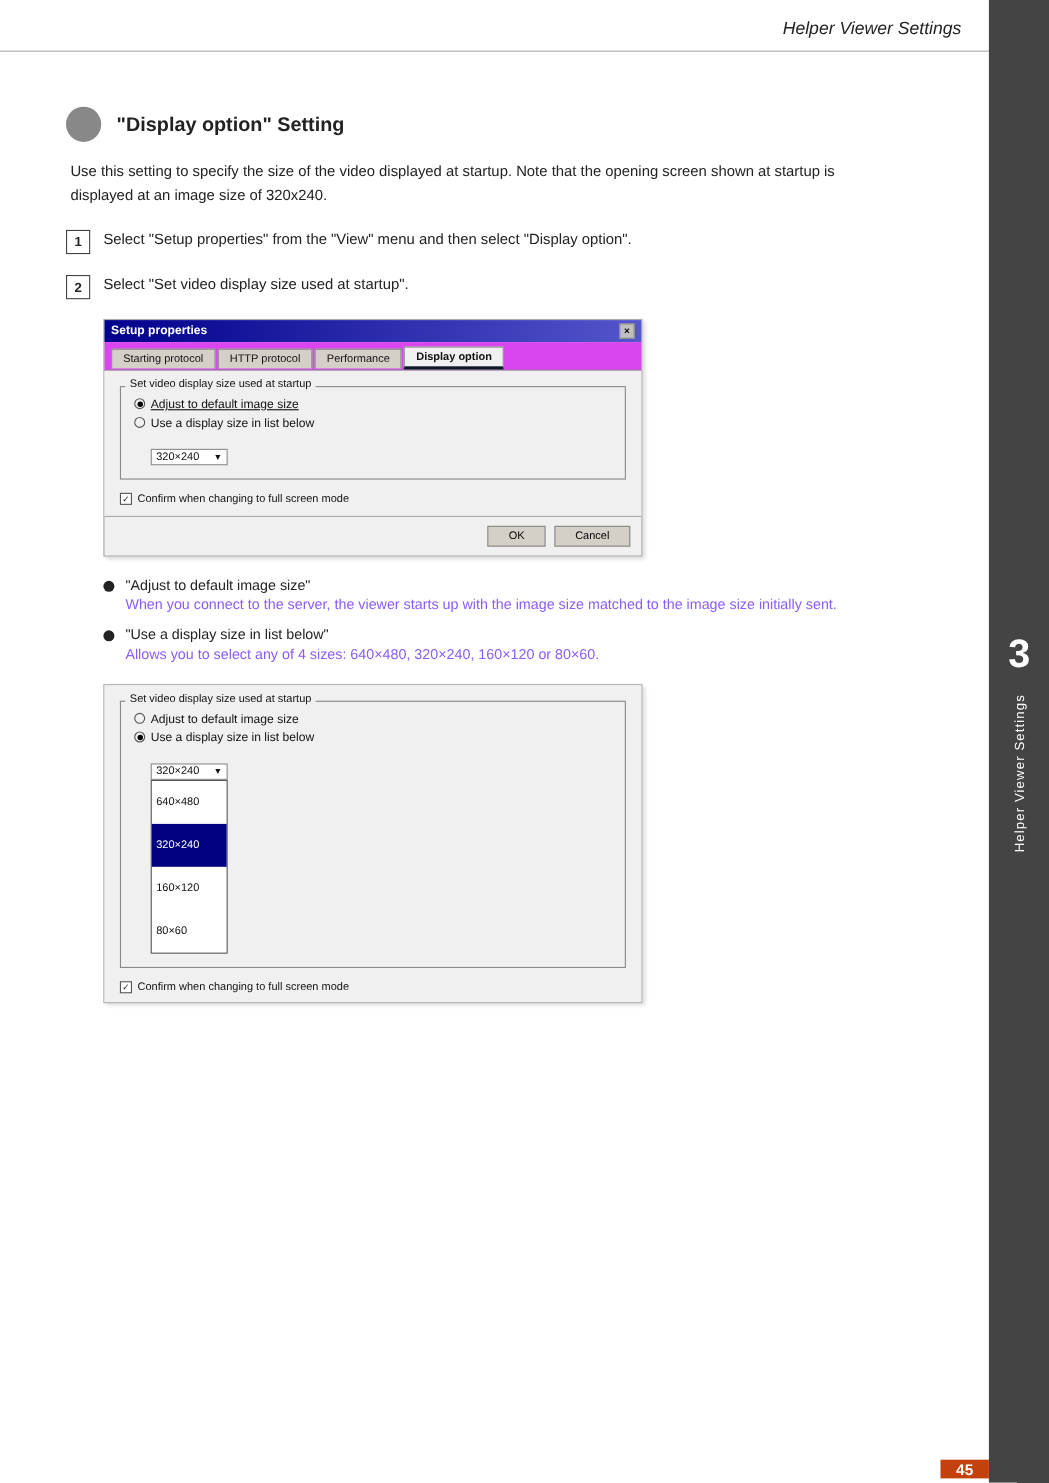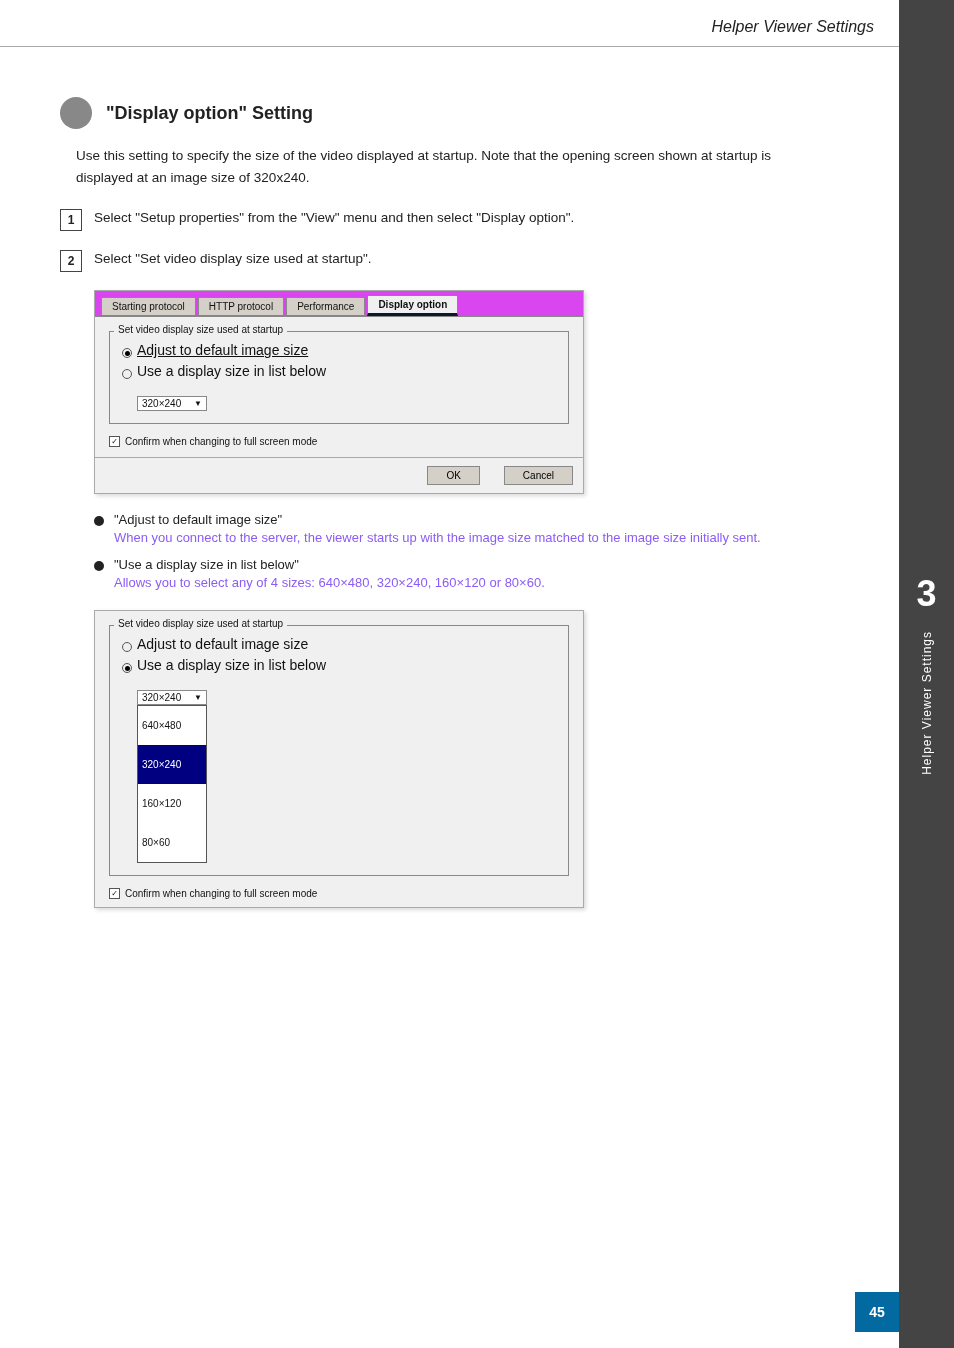--- a/index.html
+++ b/index.html
@@ -52,21 +52,21 @@
     .section-heading {
       font-size: 18px;
       font-weight: bold;
     }
 
     
     .description-text {
       font-size: 13.5px;
       line-height: 1.6;
       margin-bottom: 20px;
-      margin-left: 16px;
+      margin-left: 4px;
     }
 
     
     .procedure-badge {
       background: #999;
       color: #fff;
       font-weight: bold;
       font-size: 13px;
       padding: 6px 30px;
       display: inline-block;
@@ -165,23 +165,23 @@
     .dialog-group-label {
       position: absolute;
       top: -8px;
       left: 4px;
       background: #f0f0f0;
       padding: 0 4px;
       font-size: 10px;
     }
     .radio-row {
       display: flex;
-      align-items: flex-end;
+      align-items: flex-start;
       margin-bottom: 5px;
-      font-size: 14px;
+      font-size: 11px;
     }
     .radio-dot {
       width: 10px;
       height: 10px;
       border-radius: 50%;
       border: 1px solid #555;
       margin-right: 5px;
       display: flex;
       align-items: center;
       justify-content: center;
@@ -230,21 +230,21 @@
       display: flex;
       align-items: center;
       justify-content: center;
       background: #fff;
       font-size: 8px;
     }
     .dialog-footer {
       display: flex;
       justify-content: flex-end;
       padding: 8px 10px;
-      gap: 24px;
+      gap: 8px;
       border-top: 1px solid #aaa;
     }
     .dialog-button {
       border: 1px solid #888;
       background: #d4d0c8;
       padding: 3px 18px;
       font-size: 10px;
       cursor: pointer;
     }
 
@@ -330,28 +330,28 @@
       writing-mode: vertical-rl;
       text-orientation: mixed;
       transform: rotate(180deg);
       letter-spacing: 1px;
       text-align: center;
     }
 
     
     .page-number-box {
       position: absolute;
-      bottom: 16px;
+      bottom: 4px;
       right: 55px;
-      background: #0369a1;
+      background: #c2410c;
       color: white;
       font-size: 14px;
       font-weight: bold;
       width: 44px;
-      height: 40px;
+      height: 17px;
       display: flex;
       align-items: center;
       justify-content: center;
     }
   </style>
 </head>
 <body>
 
 <div class="page-header">
   <span class="page-header-title">Helper Viewer Settings</span>
@@ -376,20 +376,26 @@
 
   <div class="step-row">
     <div class="step-number">
       <span>2</span>
     </div>
     <span class="step-text">Select "Set video display size used at startup".</span>
   </div>
 
   <div class="dialog-screenshot">
 
+    <div class="dialog-titlebar">
+      <span>Setup properties</span>
+      <div class="dialog-titlebar-close">
+        <span>×</span>
+      </div>
+    </div>
 
     <div class="dialog-tabs">
       <div class="dialog-tab">Starting protocol</div>
       <div class="dialog-tab">HTTP protocol</div>
       <div class="dialog-tab">Performance</div>
       <div class="dialog-tab active">Display option</div>
     </div>
 
     <div class="dialog-body">
       <div class="dialog-group-box">

